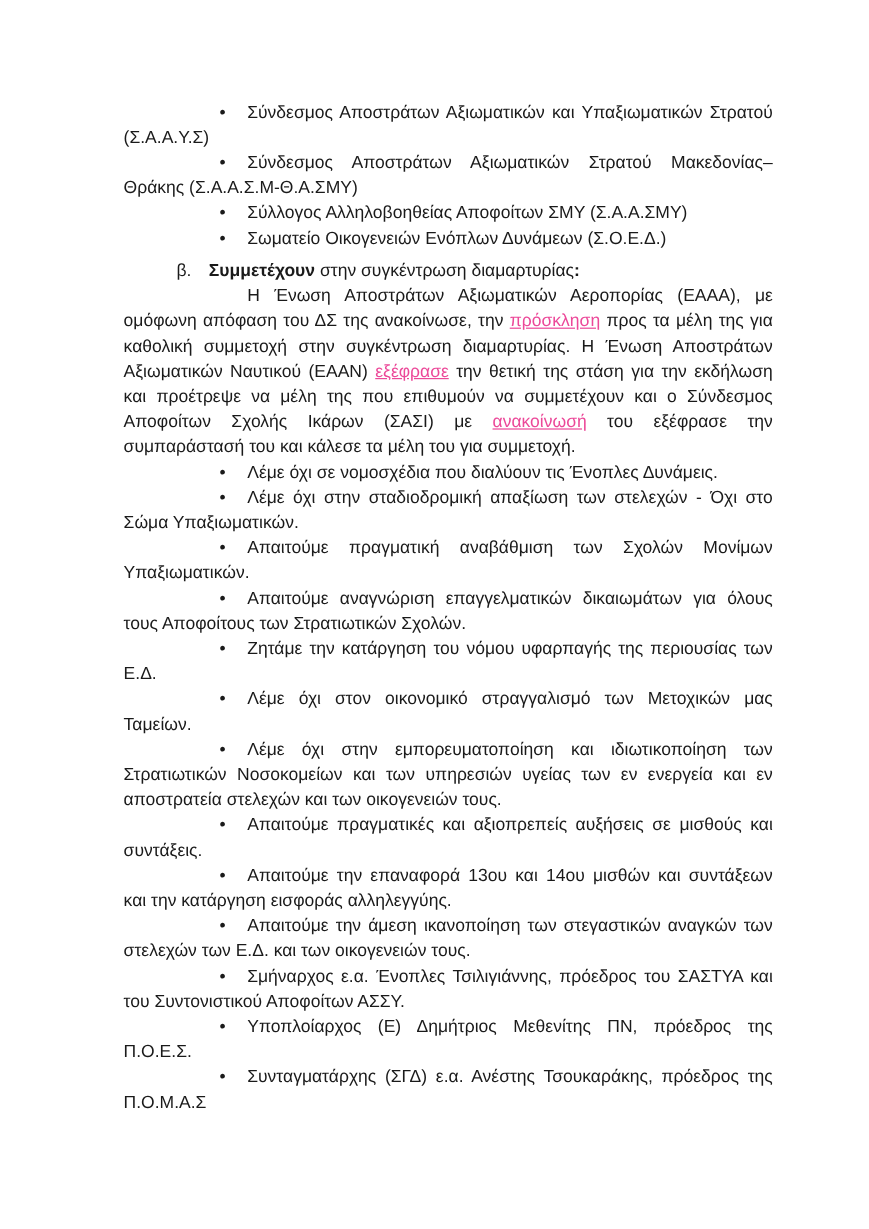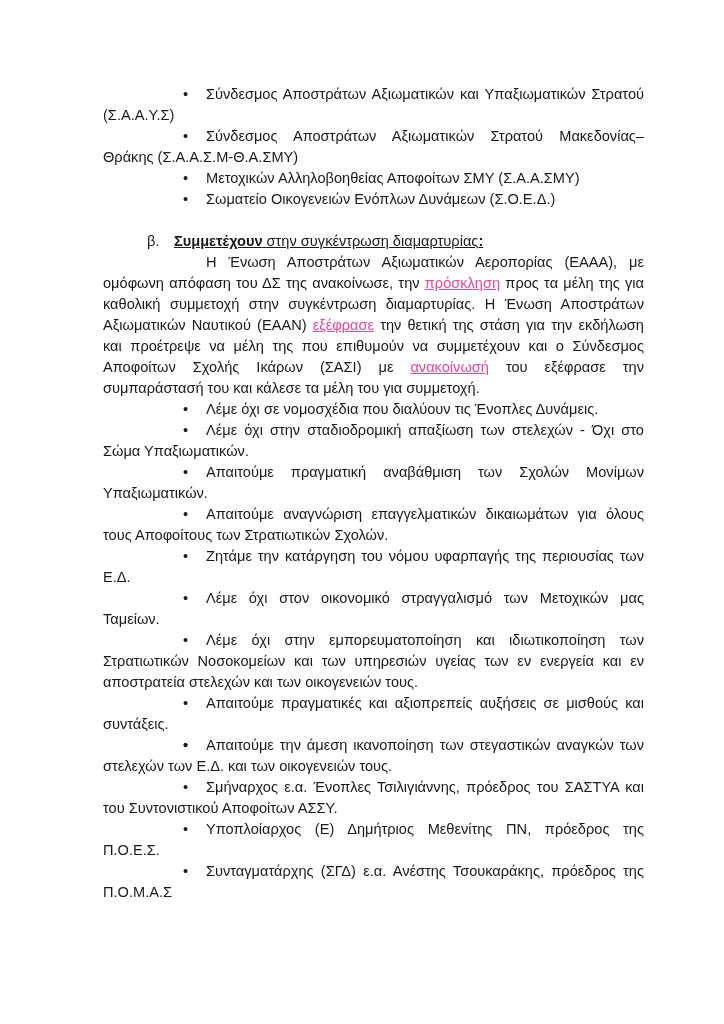--- a/index.html
+++ b/index.html
@@ -4,51 +4,51 @@
 <style>
   html, body { margin: 0; padding: 0; background: #ffffff; }
   body { width: 724px; height: 1024px; position: relative; overflow: hidden; }
   .page {
     position: absolute; left: 103px; top: 84px; width: 541px;
     font-family: "Liberation Sans", sans-serif; font-size: 14.6px; line-height: 21px; color: #1a1a1a;
   }
   p { margin: 0; text-align: justify; }
   .bullet { position: relative; text-indent: 103px; }
   .bullet .dot { position: absolute; left: 80px; top: 0; text-indent: 0; }
-  .section-head { margin-top: 21px; text-indent: 44px; text-decoration: underline; }
+  .section-head { margin-top: 6px; text-indent: 44px; }
   .section-head .letter { display: inline-block; width: 27px; text-indent: 0; }
   .indent-para { text-indent: 103px; }
   a { color: #ec4899; text-decoration: underline; }
   b { font-weight: bold; }
 </style>
 </head>
 <body>
 
 <div class="page">
 
   <div>
     <p class="bullet"><span class="dot">•</span><span>Σύνδεσμος Αποστράτων Αξιωματικών και Υπαξιωματικών Στρατού (Σ.Α.Α.Υ.Σ)</span></p>
     <p class="bullet"><span class="dot">•</span><span>Σύνδεσμος Αποστράτων Αξιωματικών Στρατού Μακεδονίας– Θράκης (Σ.Α.Α.Σ.Μ-Θ.Α.ΣΜΥ)</span></p>
-    <p class="bullet"><span class="dot">•</span><span>Μετοχικών Αλληλοβοηθείας Αποφοίτων ΣΜΥ (Σ.Α.Α.ΣΜΥ)</span></p>
+    <p class="bullet"><span class="dot">•</span><span>Σύλλογος Αλληλοβοηθείας Αποφοίτων ΣΜΥ (Σ.Α.Α.ΣΜΥ)</span></p>
     <p class="bullet"><span class="dot">•</span><span>Σωματείο Οικογενειών Ενόπλων Δυνάμεων (Σ.Ο.Ε.Δ.)</span></p>
   </div>
 
   <p class="section-head"><span class="letter">β.</span><b>Συμμετέχουν</b><span> στην συγκέντρωση διαμαρτυρίας</span><b>:</b></p>
   <p class="indent-para"><span>Η Ένωση Αποστράτων Αξιωματικών Αεροπορίας (ΕΑΑΑ), με ομόφωνη απόφαση του ΔΣ της ανακοίνωσε, την </span><a href="#">πρόσκληση</a><span> προς τα μέλη της για καθολική συμμετοχή στην συγκέντρωση διαμαρτυρίας. Η Ένωση Αποστράτων Αξιωματικών Ναυτικού (ΕΑΑΝ) </span><a href="#">εξέφρασε</a><span> την θετική της στάση για την εκδήλωση και προέτρεψε να μέλη της που επιθυμούν να συμμετέχουν και ο Σύνδεσμος Αποφοίτων Σχολής Ικάρων (ΣΑΣΙ) με </span><a href="#">ανακοίνωσή</a><span> του εξέφρασε την συμπαράστασή του και κάλεσε τα μέλη του για συμμετοχή.</span></p>
 
   <div>
     <p class="bullet"><span class="dot">•</span><span>Λέμε όχι σε νομοσχέδια που διαλύουν τις Ένοπλες Δυνάμεις.</span></p>
     <p class="bullet"><span class="dot">•</span><span>Λέμε όχι στην σταδιοδρομική απαξίωση των στελεχών - Όχι στο Σώμα Υπαξιωματικών.</span></p>
     <p class="bullet"><span class="dot">•</span><span>Απαιτούμε πραγματική αναβάθμιση των Σχολών Μονίμων Υπαξιωματικών.</span></p>
     <p class="bullet"><span class="dot">•</span><span>Απαιτούμε αναγνώριση επαγγελματικών δικαιωμάτων για όλους τους Αποφοίτους των Στρατιωτικών Σχολών.</span></p>
     <p class="bullet"><span class="dot">•</span><span>Ζητάμε την κατάργηση του νόμου υφαρπαγής της περιουσίας των Ε.Δ.</span></p>
     <p class="bullet"><span class="dot">•</span><span>Λέμε όχι στον οικονομικό στραγγαλισμό των Μετοχικών μας Ταμείων.</span></p>
     <p class="bullet"><span class="dot">•</span><span>Λέμε όχι στην εμπορευματοποίηση και ιδιωτικοποίηση των Στρατιωτικών Νοσοκομείων και των υπηρεσιών υγείας των εν ενεργεία και εν αποστρατεία στελεχών και των οικογενειών τους.</span></p>
     <p class="bullet"><span class="dot">•</span><span>Απαιτούμε πραγματικές και αξιοπρεπείς αυξήσεις σε μισθούς και συντάξεις.</span></p>
-    <p class="bullet"><span class="dot">•</span></p>
+    <p class="bullet"><span class="dot">•</span><span>Απαιτούμε την επαναφορά 13ου και 14ου μισθών και συντάξεων και την κατάργηση εισφοράς αλληλεγγύης.</span></p>
     <p class="bullet"><span class="dot">•</span><span>Απαιτούμε την άμεση ικανοποίηση των στεγαστικών αναγκών των στελεχών των Ε.Δ. και των οικογενειών τους.</span></p>
   </div>
 
   <div>
     <p class="bullet"><span class="dot">•</span><span>Σμήναρχος ε.α. Ένοπλες Τσιλιγιάννης, πρόεδρος του ΣΑΣΤΥΑ και του Συντονιστικού Αποφοίτων ΑΣΣΥ.</span></p>
     <p class="bullet"><span class="dot">•</span><span>Υποπλοίαρχος (Ε) Δημήτριος Μεθενίτης ΠΝ, πρόεδρος της Π.Ο.Ε.Σ.</span></p>
     <p class="bullet"><span class="dot">•</span><span>Συνταγματάρχης (ΣΓΔ) ε.α. Ανέστης Τσουκαράκης, πρόεδρος της Π.Ο.Μ.Α.Σ</span></p>
 
   </div>
 

